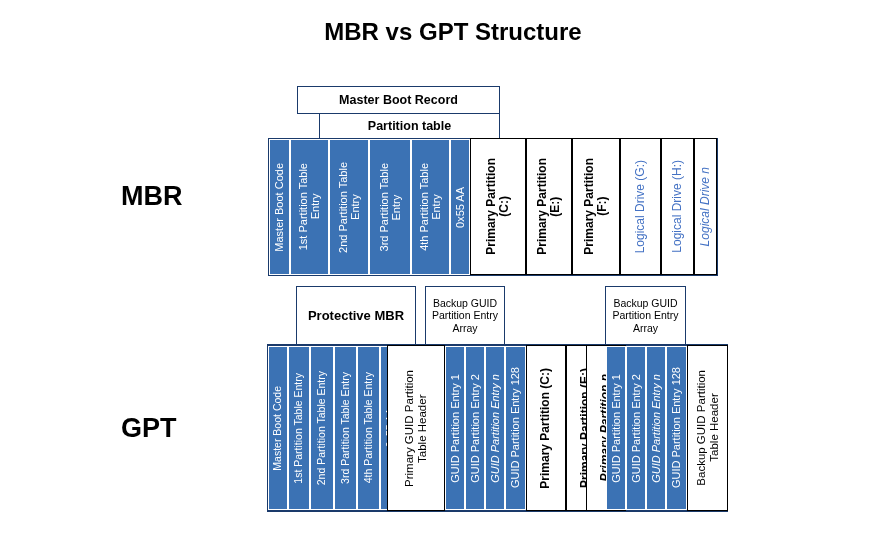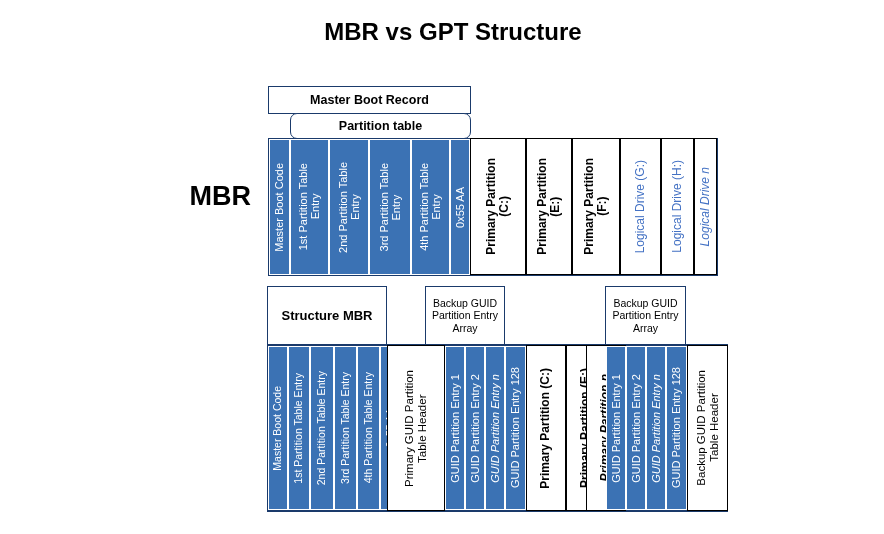--- a/index.html
+++ b/index.html
@@ -12,35 +12,34 @@
   #stage{position:absolute;left:11px;top:0;width:884px;height:534px;text-decoration:underline;}
 
   .title{
     position:absolute;left:0;top:18px;width:884px;
     text-align:center;font-size:24px;font-weight:bold;color:#000000;
     letter-spacing:0px;
   }
 
   .rowlabel{
     position:absolute;font-size:27px;font-weight:bold;color:#000000;
-    text-align:right;
   }
 
   
   .box{position:absolute;box-sizing:border-box;}
 
   
   .hdr{
     border:1.5px solid #1a3a6b;
     background:#ffffff;
     display:flex;align-items:center;justify-content:center;
     text-align:center;line-height:1.18;
     color:#000000;
   }
-  .hdr.bold{font-weight:bold;}
+  .hdr.bold{font-weight:bold;margin-left:29px;}
 
   
   .vcell{
     box-sizing:border-box;
     display:flex;align-items:center;justify-content:center;
     overflow:hidden;
   }
   .vcell .vtxt{
     writing-mode:vertical-rl;
     transform:rotate(180deg);
@@ -60,21 +59,21 @@
 </head>
 <body>
 
 <div id="stage">
 
   <div class="title">MBR vs GPT Structure</div>
 
   <div class="rowlabel" style="left:110px;top:181px;width:130px;">MBR</div>
 
   <div class="hdr bold box" style="left:257px;top:86px;width:203px;height:28px;font-size:12.5px;">Master Boot Record</div>
-  <div class="hdr bold box" style="left:279px;top:113px;width:181px;height:26px;font-size:12.5px;border-radius:7px;">Partition table</div>
+  <div class="hdr bold box" style="left:279px;top:113px;width:181px;height:26px;font-size:12.5px;">Partition table</div>
 
   <div class="frame" style="left:257px;top:138px;width:450px;height:1.5px;"></div>
   <div class="frame" style="left:257px;top:274px;width:450px;height:2px;"></div>
   <div class="frame" style="left:257px;top:138px;width:1.5px;height:138px;"></div>
   <div class="frame" style="left:705.5px;top:138px;width:1.5px;height:138px;"></div>
 
   <div class="vcell blue box" style="left:258px;top:139px;width:21px;height:136px;font-size:11px;">
     <span class="vtxt">Master Boot Code</span>
   </div>
   <div class="vcell blue box" style="left:279px;top:139px;width:39px;height:136px;font-size:11px;">
@@ -112,22 +111,23 @@
   <div class="vcell white blue-text box" style="left:609px;top:138px;width:41px;height:137px;font-size:12px;">
     <span class="vtxt">Logical Drive (G:)</span>
   </div>
   <div class="vcell white blue-text box" style="left:650px;top:138px;width:33px;height:137px;font-size:12px;">
     <span class="vtxt">Logical Drive (H:)</span>
   </div>
   <div class="vcell white blue-text ital box" style="left:683px;top:138px;width:23px;height:137px;font-size:12px;">
     <span class="vtxt">Logical Drive n</span>
   </div>
 
-
-  <div class="hdr bold box" style="left:256px;top:286px;width:120px;height:59px;font-size:13px;">Structure MBR</div>
+  <div class="rowlabel" style="left:110px;top:413px;width:130px;">GPT</div>
+
+  <div class="hdr bold box" style="left:256px;top:286px;width:120px;height:59px;font-size:13px;">Protective MBR</div>
   <div class="hdr box" style="left:414px;top:286px;width:80px;height:59px;font-size:10.5px;white-space:pre-line;">Backup GUID
 Partition Entry
 Array</div>
   <div class="hdr box" style="left:594px;top:286px;width:81px;height:59px;font-size:10.5px;white-space:pre-line;">Backup GUID
 Partition Entry
 Array</div>
 
   <div class="frame" style="left:256px;top:344px;width:461px;height:1.5px;"></div>
   <div class="frame" style="left:256px;top:510px;width:461px;height:2px;"></div>
   <div class="frame" style="left:256px;top:344px;width:1.5px;height:168px;"></div>

